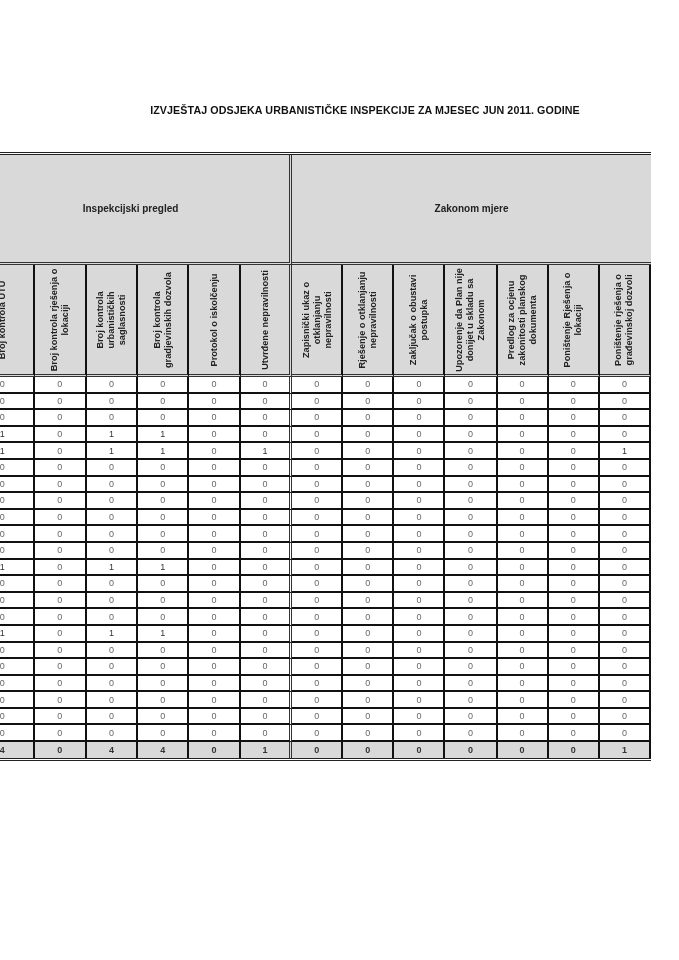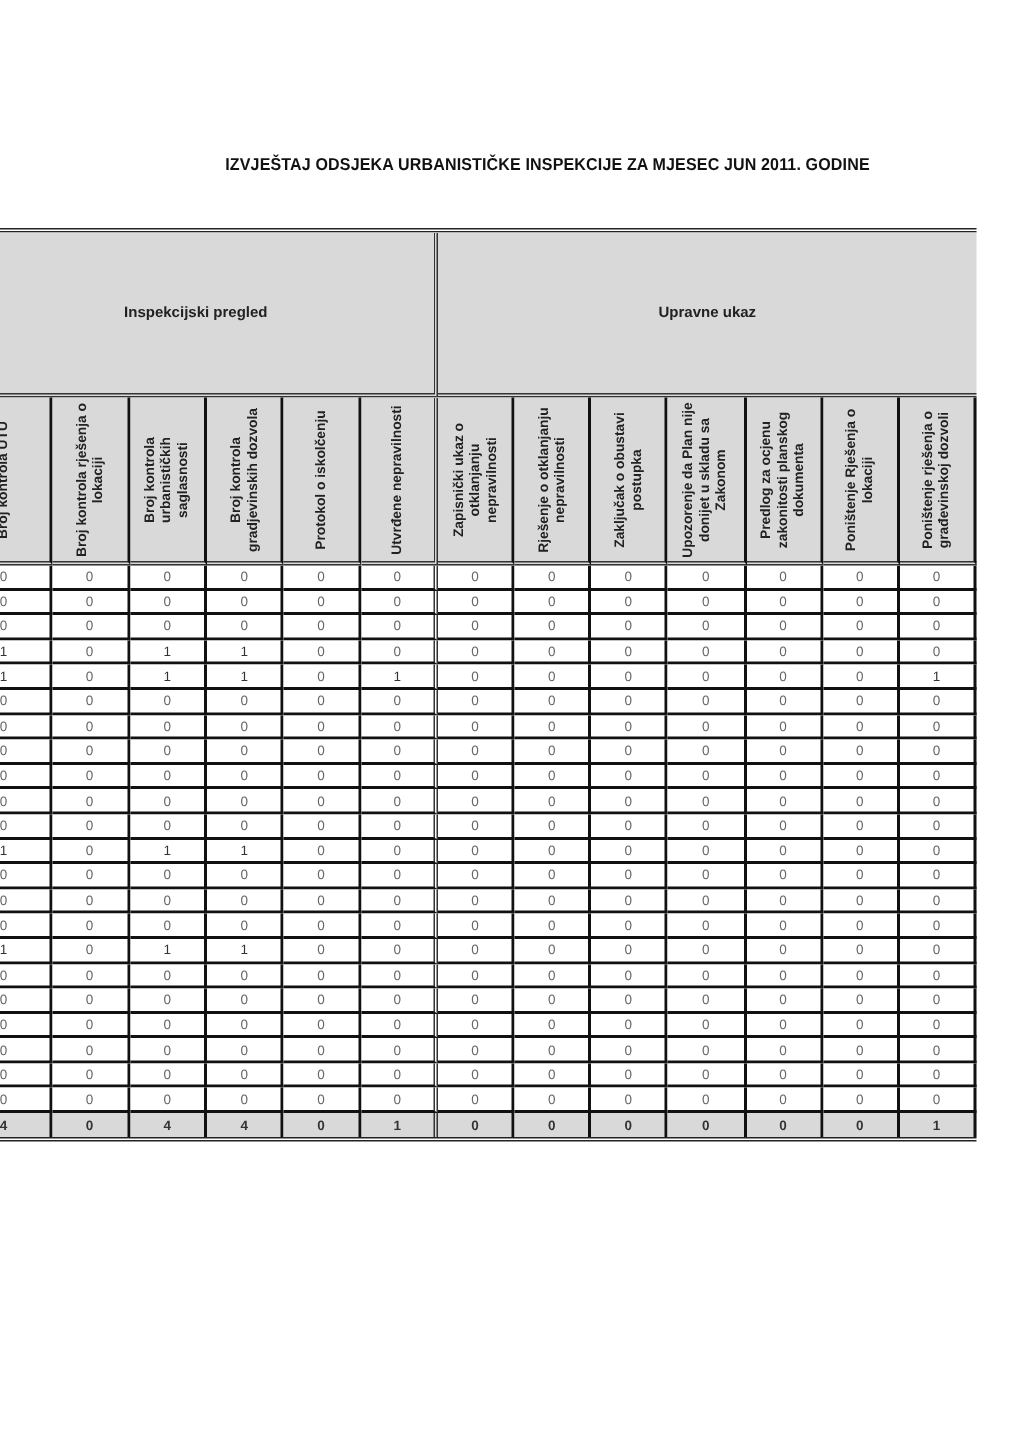--- a/index.html
+++ b/index.html
@@ -126,21 +126,21 @@
       <col style="width: 54px;">
       <col style="width: 54px;">
       <col style="width: 55px;">
       <col style="width: 54px;">
       <col style="width: 54px;">
       <col style="width: 54px;">
     </colgroup>
   <thead>
     <tr id="group-row">
         <th colspan="6" class="group-head">Inspekcijski pregled</th>
-        <th colspan="7" class="group-head last">Upravne ukaz</th>
+        <th colspan="7" class="group-head last">Zakonom mjere</th>
       </tr>
     <tr id="col-row">
         <th class="col-head">
           <span class="vtext">Broj kontrola UTU</span>
         </th>
         <th class="col-head">
           <span class="vtext">Broj kontrola rješenja o lokaciji</span>
         </th>
         <th class="col-head">
           <span class="vtext">Broj kontrola urbanističkih saglasnosti</span>

